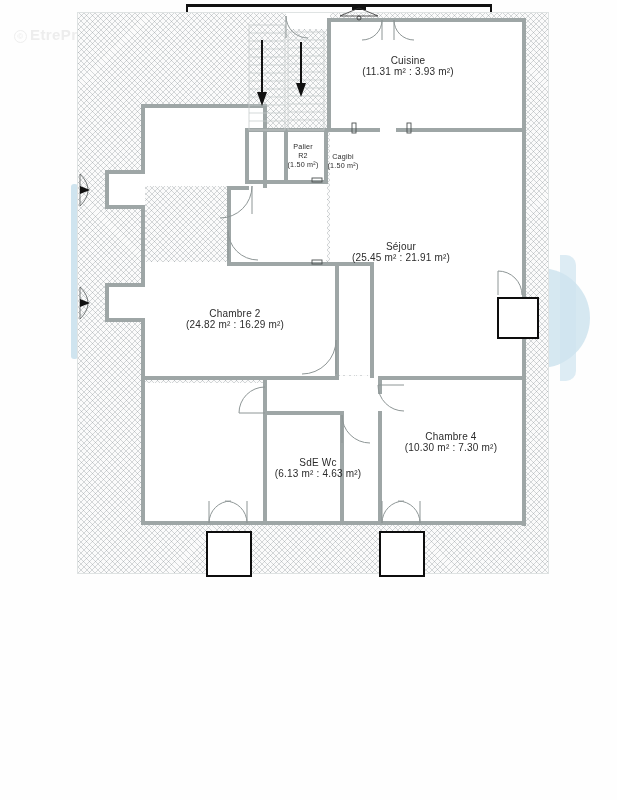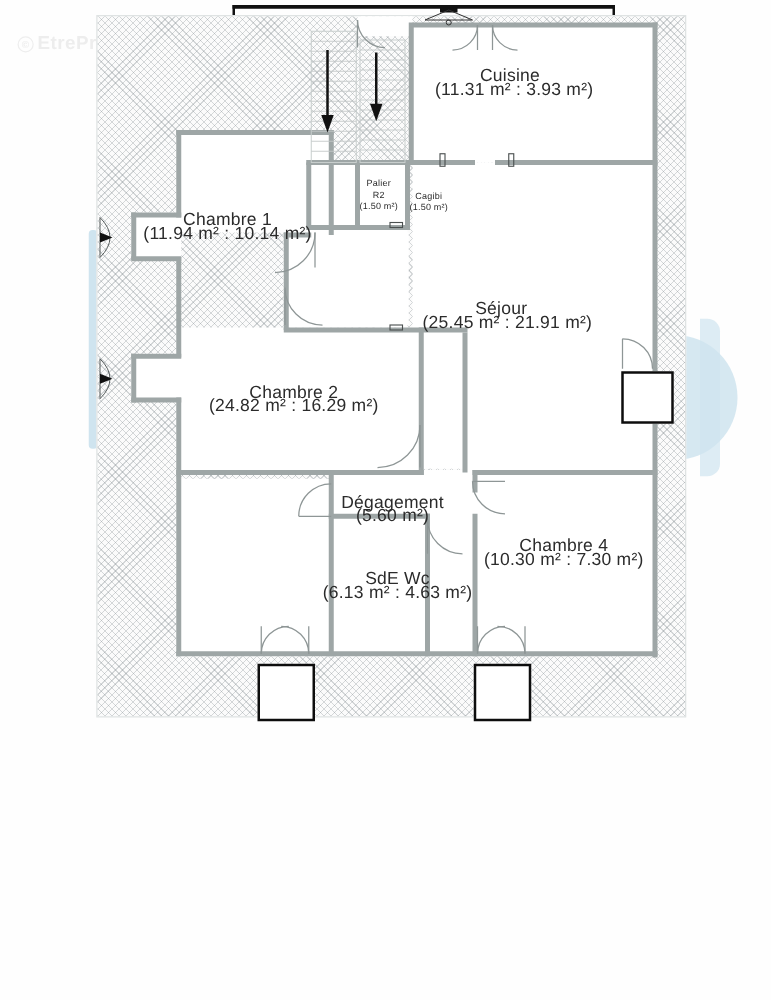--- a/index.html
+++ b/index.html
@@ -77,21 +77,21 @@
   
   .wall {
     position: absolute;
     background: #9ea6a6;
   }
   
   .rlabel {
     position: absolute;
     text-align: center;
     color: #2b2b2b;
-    font-size: 14px;
+    font-size: 10px;
     line-height: 11px;
     white-space: nowrap;
     letter-spacing: 0.2px;
   }
   .rlabel .rname { display: block; }
   .rlabel .rarea { display: block; }
   .rlabel.small { font-size: 7.2px; line-height: 9px; padding-left: 36px; }
   
   .blueblob {
     position: absolute;
@@ -377,40 +377,32 @@
     <span class="rname">Palier</span>
     <span class="rname">R2</span>
     <span class="rarea">(1.50 m²)</span>
   </div>
 
   <div class="rlabel small" style="left:286px; top:152px; width:42px;">
     <span class="rname">Cagibi</span>
     <span class="rarea">(1.50 m²)</span>
   </div>
 
-  <div class="rlabel" style="left:112px; top:170px; width:140px;">
-    <span class="rname">Chambre 1</span>
-    <span class="rarea">(11.94 m² : 10.14 m²)</span>
-  </div>
 
 
   <div class="rlabel" style="left:338px; top:241px; width:126px;">
     <span class="rname">Séjour</span>
     <span class="rarea">(25.45 m² : 21.91 m²)</span>
   </div>
 
   <div class="rlabel" style="left:160px; top:308px; width:150px;">
     <span class="rname">Chambre 2</span>
     <span class="rarea">(24.82 m² : 16.29 m²)</span>
   </div>
 
-  <div class="rlabel" style="left:259px; top:396px; width:110px;">
-    <span class="rname">Dégagement</span>
-    <span class="rarea">(5.60 m²)</span>
-  </div>
 
 
   <div class="rlabel" style="left:258px; top:457px; width:120px;">
     <span class="rname">SdE Wc</span>
     <span class="rarea">(6.13 m² : 4.63 m²)</span>
   </div>
 
   <div class="rlabel" style="left:386px; top:431px; width:130px;">
     <span class="rname">Chambre 4</span>
     <span class="rarea">(10.30 m² : 7.30 m²)</span>

